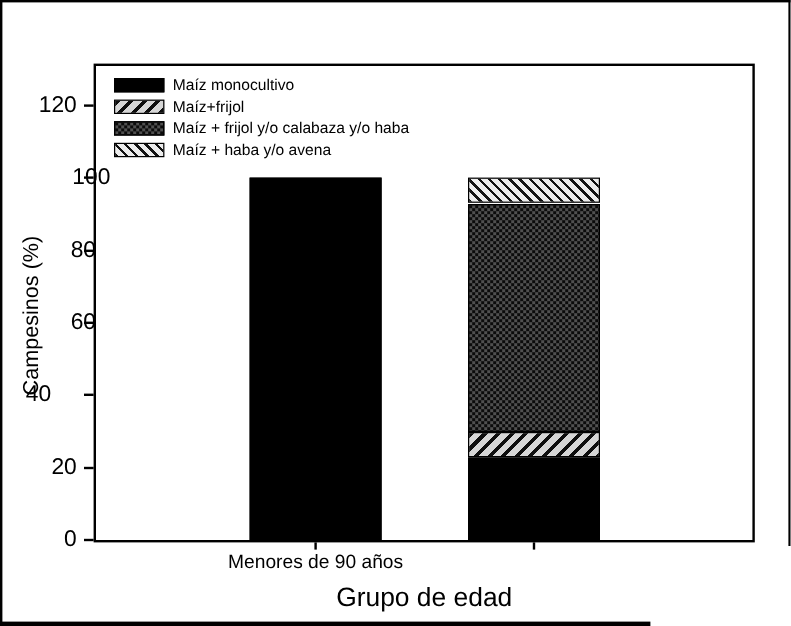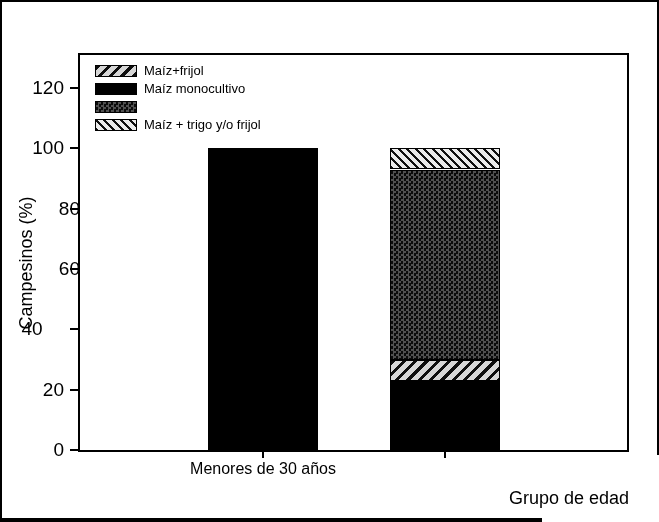--- a/index.html
+++ b/index.html
@@ -38,74 +38,75 @@
     background-color:#ececec;
     background-image:repeating-linear-gradient(45deg,#111 0 2px,rgba(0,0,0,0) 2px 6px);
   }
 
   #legend{position:absolute;left:95px;top:62px;}
   .legend-row{display:flex;align-items:center;height:18px;}
   .legend-swatch{width:40px;height:10px;border:1px solid #000;box-sizing:content-box;flex:0 0 auto;}
   .legend-label{margin-left:7px;font-size:13px;line-height:14px;white-space:nowrap;}
 
   #x-title{
-    position:absolute;left:78px;top:488px;width:551px;text-align:right;
-    font-size:18px;line-height:20px;
+    position:absolute;left:78px;top:488px;width:551px;text-align:center;
+    font-size:22px;line-height:20px;
   }
   #y-title{
     position:absolute;left:26px;top:263px;transform:translate(-50%,-50%) rotate(-90deg);
     font-size:18px;line-height:20px;white-space:nowrap;
   }
 </style>
 </head>
 <body>
 
 <div id="frame">
   <div class="ob" id="ob-top"></div>
   <div class="ob" id="ob-left"></div>
   <div class="ob" id="ob-right"></div>
   <div class="ob" id="ob-bottom"></div>
 
   <div id="plot"></div>
 
   <div id="legend">
       <div class="legend-row">
+        <span class="legend-swatch pat-solid"></span>
+        <span class="legend-label">Maíz monocultivo</span>
+      </div>
+      <div class="legend-row">
         <span class="legend-swatch pat-diag-up"></span>
         <span class="legend-label">Maíz+frijol</span>
       </div>
       <div class="legend-row">
-        <span class="legend-swatch pat-solid"></span>
-        <span class="legend-label">Maíz monocultivo</span>
-      </div>
-      <div class="legend-row">
         <span class="legend-swatch pat-dense"></span>
+        <span class="legend-label">Maíz + frijol y/o calabaza y/o haba</span>
       </div>
       <div class="legend-row">
         <span class="legend-swatch pat-diag-down"></span>
-        <span class="legend-label">Maíz + trigo y/o frijol</span>
+        <span class="legend-label">Maíz + haba y/o avena</span>
       </div>
     </div>
 
   <div id="y-title">Campesinos (%)</div>
   <div id="x-title">Grupo de edad</div>
 <div class="ytick-line" style="left: 70px; top: 449px; position: absolute;"></div>
     <div class="ytick-label" style="left: 0px; width: 64px; top: 441px; position: absolute;">0</div>
     <div class="ytick-line" style="left: 70px; top: 388.695px; position: absolute;"></div>
     <div class="ytick-label" style="left: 0px; width: 64px; top: 380.695px; position: absolute;">20</div>
     <div class="ytick-line" style="left: 70px; top: 328.389px; position: absolute;"></div>
     <div class="ytick-label" style="left: 0px; width: 64px; top: 320.389px; position: absolute; text-align: center;">40</div>
     <div class="ytick-line" style="left: 70px; top: 268.084px; position: absolute;"></div>
     <div class="ytick-label" style="left: 0px; width: 64px; top: 260.084px; position: absolute; padding-left: 16px;">60</div>
     <div class="ytick-line" style="left: 70px; top: 207.779px; position: absolute;"></div>
     <div class="ytick-label" style="left: 0px; width: 64px; top: 199.779px; position: absolute; margin-left: 16px;">80</div>
     <div class="ytick-line" style="left: 70px; top: 147.473px; position: absolute;"></div>
-    <div class="ytick-label" style="left: 0px; width: 64px; top: 139.473px; position: absolute;">100</div>
+    <div class="ytick-label" style="left: 0px; width: 64px; top: 139.473px; position: absolute; padding-left: 28px;">100</div>
     <div class="ytick-line" style="left: 70px; top: 87.1679px; position: absolute;"></div>
     <div class="ytick-label" style="left: 0px; width: 64px; top: 79.1679px; position: absolute;">120</div>
     <div class="seg pat-solid" style="left: 208px; top: 148px; width: 110px; height: 302px;"></div>
     <div class="xtick-line" style="left: 262px; top: 452px; position: absolute;"></div>
-    <div class="xcat-label" style="left: 153px; width: 220px; top: 460px; position: absolute;">Menores de 30 años</div>
+    <div class="xcat-label" style="left: 153px; width: 220px; top: 460px; position: absolute;">Menores de 90 años</div>
     <div class="seg pat-solid" style="left: 390px; top: 381px; width: 110px; height: 69px;"></div>
     <div class="seg pat-diag-up" style="left: 390px; top: 360px; width: 110px; height: 21px;"></div>
     <div class="seg pat-dense" style="left: 390px; top: 170px; width: 110px; height: 190px;"></div>
     <div class="seg pat-diag-down" style="left: 390px; top: 148px; width: 110px; height: 21px;"></div>
     <div class="xtick-line" style="left: 444px; top: 452px; position: absolute;"></div>
   </div>
 
 </body></html>

